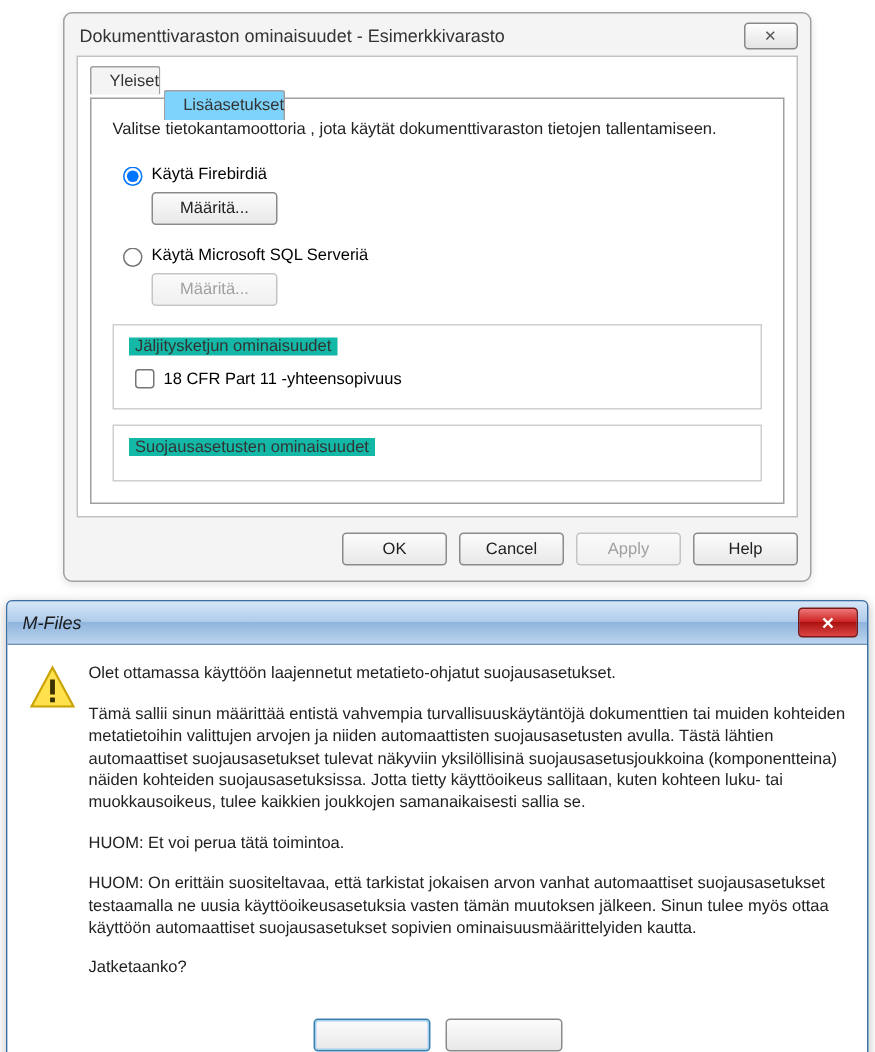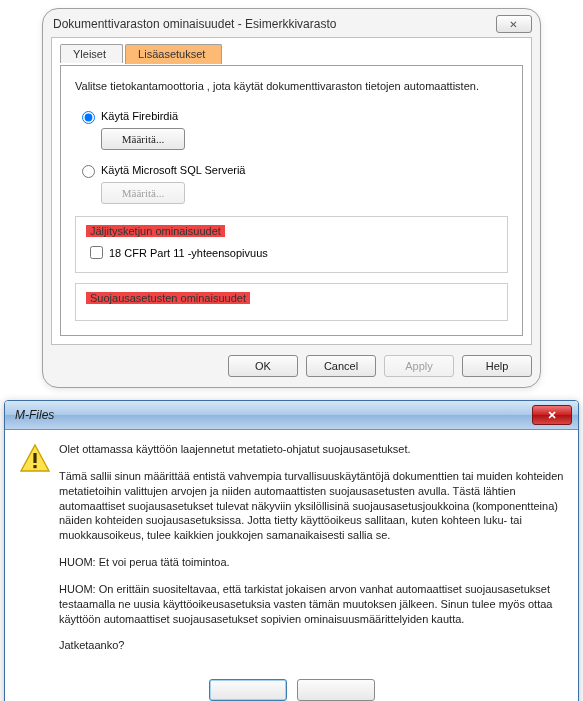--- a/index.html
+++ b/index.html
@@ -5,21 +5,21 @@
   body {
     margin: 0;
     padding: 0;
     background: #fff;
     font-family: "Segoe UI", Tahoma, sans-serif;
     font-size: 11px;
     width: 583px;
   }
   .window {
     border: 1px solid #a0a0a0;
-    border-radius: 16px;
+    border-radius: 6px;
     background: #f4f4f4;
     box-shadow: 0 2px 6px rgba(0,0,0,0.1);
   }
   .win1 {
     margin: 8px 42px 8px 42px;
     background: #f4f4f4;
     padding-bottom: 10px;
   }
   .titlebar1 {
     display: flex;
@@ -51,48 +51,48 @@
   }
   .tabs {
     position: relative;
     margin: 6px 0 0 8px;
     height: 22px;
   }
   .tab {
     display: inline-block;
     border: 1px solid #a0a0a0;
     border-bottom: none;
-    padding: 3px 16px 3px 12px;
+    padding: 3px 0 3px 12px;
     background: #f4f4f4;
     position: relative;
     font-size: 11px;
     color: #333;
     margin-right: -1px;
     border-radius: 2px 2px 0 0;
   }
   .tab.active {
-    background: #fdba74;
+    background: #7dd3fc;
     z-index: 2;
     padding-bottom: 4px;
-    top: 0;
+    top: 16px;
   }
   .tab-panel {
     border: 1px solid #a0a0a0;
     margin: -1px 8px 8px 8px;
     background: #fff;
     padding: 14px 14px 14px 14px;
   }
   .desc { color: #222; margin-bottom: 16px; }
   .radio-row {
     display: flex;
     align-items: center;
     margin: 4px 0 4px 2px;
   }
   .radio-row input[type=radio] { margin-right: 6px; }
-  .sub-btn-row { margin: 2px 0 12px 26px; font-family: Liberation Serif, serif; }
+  .sub-btn-row { margin: 2px 0 12px 26px; }
   button.winbtn {
     min-width: 84px;
     height: 22px;
     background: linear-gradient(#fcfcfc,#e8e8e8);
     border: 1px solid #8a8a8a;
     border-radius: 3px;
     font-size: 11px;
     font-family: inherit;
     padding: 0 12px;
     color: #222;
@@ -104,21 +104,21 @@
   }
   .groupbox {
     border: 1px solid #cfcfcf;
     margin: 10px 0 0 0;
     padding: 8px 10px 10px 10px;
   }
   .groupbox .legend {
     font-size: 11px;
     color: #333;
     margin: -16px 0 6px 0;
-    background: #ef4444;
+    background: #14b8a6;
     display: inline-block;
     padding: 0 4px;
     text-align: right;
   }
   .check-row {
     display: flex;
     align-items: center;
   }
   .check-row input { margin-right: 6px; }
   .btn-row {
@@ -198,21 +198,21 @@
     <div class="tabs">
       <div class="tab">
         <span>Yleiset</span>
       </div>
       <div class="tab active">
         <span>Lisäasetukset</span>
       </div>
     </div>
 
     <div class="tab-panel">
-      <div class="desc">Valitse tietokantamoottoria , jota käytät dokumenttivaraston tietojen automaattisten.</div>
+      <div class="desc">Valitse tietokantamoottoria , jota käytät dokumenttivaraston tietojen tallentamiseen.</div>
 
       <div class="radio-row">
         <input type="radio" name="db" checked="" style="">
         <span>Käytä Firebirdiä</span>
       </div>
       <div class="sub-btn-row">
         <button class="winbtn">
           <span>Määritä...</span>
         </button>
       </div>

